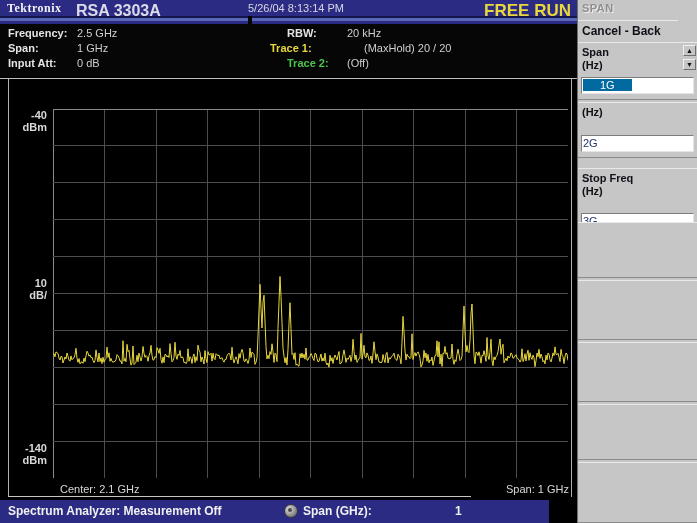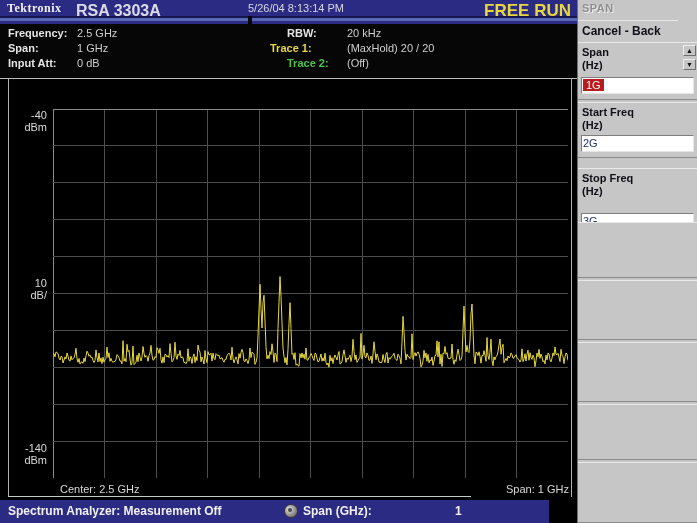--- a/index.html
+++ b/index.html
@@ -28,21 +28,21 @@
   .lbl-yellow { color:#e8d83c; }
   .lbl-green  { color:#4cc44c; }
 
   
   .display { position:absolute; left:0; top:78px; width:577px; height:419px; background:#000;
              border-top:1px solid #c0c0c0; }
   .display .edge-l { position:absolute; left:8px; top:0; bottom:0; width:1px; background:#b0b0b0; }
   .display .edge-r { position:absolute; left:571px; top:0; bottom:0; width:1px; background:#b0b0b0; }
   .display .edge-b { position:absolute; left:8px; right:106px; bottom:0; height:1px; background:#c8c8c8; }
   .axis-label { position:absolute; color:#d8d8d8; font-size:11px; line-height:12px; text-align:right;
-                width:42px; left:5px; }
+                width:42px; left:5px;font-weight:bold; }
   .plot { position:absolute; left:53px; top:30px; width:515px; height:369px; }
   .under-label { position:absolute; color:#d8d8d8; font-size:11px; top:404px; white-space:nowrap; }
 
   
   .statusbar { position:absolute; left:0; top:500px; width:549px; height:23px; background:#2b2b84; }
   .sb-text { position:absolute; color:#f0f0f0; font-size:12px; font-weight:bold; top:4px; white-space:nowrap; }
   .knob { position:absolute; left:284px; top:4px; width:14px; height:14px; border-radius:50%;
           background:radial-gradient(circle at 35% 35%, #e0e0e0, #8a8a8a 60%, #555);
           border:1px solid #3a3a3a; }
   .knob::after { content:""; position:absolute; left:3px; top:3px; width:4px; height:4px;
@@ -55,21 +55,21 @@
                 text-shadow:1px 1px 0 #efefef; letter-spacing:0.5px; }
   .cancel-back { position:absolute; left:0; top:20px; width:100px; height:20px; padding:3px 4px 0;
                  font-size:12px; font-weight:bold; color:#101018; background:#c6c6c6;
                  border-top:1px solid #e9e9e9; }
   .panel { position:absolute; left:0; width:120px; background:#c6c6c6;
            border-top:1px solid #e9e9e9; border-bottom:1px solid #8a8a8a; padding:3px 3px 0 4px; }
   .panel .plabel { font-size:11px; font-weight:bold; color:#101018; line-height:13px; }
   .field { position:absolute; left:3px; right:4px; bottom:5px; height:17px; background:#fff;
            border:1px solid #7d7d7d; border-right-color:#e5e5e5; border-bottom-color:#e5e5e5;
            font-size:11px; line-height:15px; padding:0 1px; color:#20306e; }
-  .sel-text { background:#b91c1c; color:#ffffff; padding:0 3px; }
+  .sel-text { background:#0369a1; color:#ffffff; padding:0 17px; }
   .spinner { position:absolute; right:2px; top:2px; width:13px; }
   .spin-btn { width:13px; height:11px; background:#c6c6c6; border:1px solid;
               border-color:#efefef #6f6f6f #6f6f6f #efefef; font-size:7px; line-height:9px;
               text-align:center; color:#101018; margin-bottom:3px; }
   .slot { position:absolute; left:0; width:120px; background:#c6c6c6;
           border-top:1px solid #e9e9e9; border-bottom:1px solid #8a8a8a; }
 </style>
 </head>
 <body>
 
@@ -90,21 +90,21 @@
     <div class="hrow" style="left:8px;  top:3px;"><span class="hlabel">Frequency:</span></div>
     <div class="hrow" style="left:77px; top:3px;"><span class="hvalue">2.5 GHz</span></div>
     <div class="hrow" style="left:8px;  top:18px;"><span class="hlabel">Span:</span></div>
     <div class="hrow" style="left:77px; top:18px;"><span class="hvalue">1 GHz</span></div>
     <div class="hrow" style="left:8px;  top:33px;"><span class="hlabel">Input Att:</span></div>
     <div class="hrow" style="left:77px; top:33px;"><span class="hvalue">0 dB</span></div>
 
     <div class="hrow" style="left:287px; top:3px;"><span class="hlabel">RBW:</span></div>
     <div class="hrow" style="left:347px; top:3px;"><span class="hvalue">20 kHz</span></div>
     <div class="hrow" style="left:270px; top:18px;"><span class="hlabel lbl-yellow">Trace 1:</span></div>
-    <div class="hrow" style="left:347px; top:18px;text-align:center;"><span class="hvalue">(MaxHold) 20 / 20</span></div>
+    <div class="hrow" style="left:364px; top:18px;text-align:center;"><span class="hvalue">(MaxHold) 20 / 20</span></div>
     <div class="hrow" style="left:287px; top:33px;"><span class="hlabel lbl-green">Trace 2:</span></div>
     <div class="hrow" style="left:347px; top:33px;"><span class="hvalue">(Off)</span></div>
   </div>
 
   <div class="display">
     <div class="edge-l"></div>
     <div class="edge-r"></div>
     <div class="edge-b"></div>
 
     <div class="axis-label" style="top:30px;">
@@ -141,21 +141,21 @@
           <line y1="184.5" y2="184.5" x1="0" x2="515" stroke="#4d4d4d"></line>
           <line y1="221.4" y2="221.4" x1="0" x2="515" stroke="#4d4d4d"></line>
           <line y1="258.3" y2="258.3" x1="0" x2="515" stroke="#4d4d4d"></line>
           <line y1="295.2" y2="295.2" x1="0" x2="515" stroke="#4d4d4d"></line>
           <line y1="332.1" y2="332.1" x1="0" x2="515" stroke="#4d4d4d"></line>
           <line y1="369.0" y2="369.0" x1="0" x2="515" stroke="#8a8a8a"></line>
         </g>
       <polyline id="trace" fill="none" stroke="#e8d83c" stroke-width="1" stroke-linejoin="round" points="0,244.8 1,244.7 2,247.8 3,242.9 4,243.7 5,244.6 6,249.2 7,251.0 8,247.4 9,247.6 10,254.0 11,251.0 12,247.9 13,250.0 14,244.0 15,247.3 16,251.1 17,252.2 18,246.9 19,250.8 20,249.5 21,248.8 22,245.7 23,239.3 24,249.4 25,253.3 26,249.5 27,254.9 28,253.3 29,252.9 30,254.3 31,249.1 32,252.7 33,246.8 34,242.2 35,244.0 36,247.2 37,245.9 38,248.7 39,248.1 40,251.5 41,253.6 42,251.4 43,240.9 44,248.5 45,252.9 46,244.0 47,252.6 48,248.9 49,254.6 50,248.2 51,253.2 52,250.8 53,249.3 54,238.1 55,248.5 56,243.8 57,252.3 58,249.3 59,252.4 60,253.3 61,252.6 62,252.5 63,250.5 64,245.6 65,246.7 66,248.7 67,252.1 68,252.1 69,254.9 70,231.7 71,252.2 72,249.4 73,252.7 74,235.3 75,242.6 76,241.3 77,250.0 78,256.2 79,253.8 80,237.0 81,255.6 82,254.6 83,253.2 84,246.3 85,252.7 86,244.0 87,248.1 88,252.0 89,248.1 90,237.5 91,244.3 92,248.4 93,246.5 94,247.6 95,252.3 96,246.6 97,244.0 98,236.3 99,246.3 100,251.2 101,250.7 102,247.6 103,248.7 104,238.7 105,240.9 106,244.4 107,239.3 108,250.7 109,254.2 110,247.9 111,253.6 112,245.2 113,245.8 114,248.0 115,246.7 116,248.5 117,234.6 118,244.5 119,252.8 120,251.5 121,248.7 122,233.2 123,246.9 124,250.4 125,245.1 126,246.5 127,241.4 128,248.8 129,248.0 130,248.4 131,253.7 132,253.2 133,254.7 134,252.7 135,239.8 136,252.3 137,247.7 138,249.2 139,254.5 140,247.5 141,244.9 142,253.5 143,247.7 144,251.6 145,236.1 146,241.2 147,243.2 148,252.8 149,248.0 150,250.7 151,255.1 152,241.5 153,249.9 154,253.6 155,242.6 156,245.8 157,245.7 158,244.2 159,252.1 160,244.2 161,249.4 162,250.7 163,244.7 164,245.8 165,246.7 166,246.1 167,249.9 168,249.3 169,248.7 170,251.5 171,253.2 172,250.4 173,250.5 174,246.3 175,245.5 176,244.1 177,245.8 178,251.0 179,238.2 180,249.6 181,253.9 182,250.3 183,247.8 184,250.7 185,254.8 186,244.6 187,249.2 188,243.6 189,240.3 190,243.9 191,252.1 192,252.6 193,249.9 194,251.6 195,254.5 196,250.8 197,239.0 198,248.6 199,243.1 200,244.1 201,245.5 202,255.4 203,253.2 204,248.8 205,227.0 206,201.1 207,175.3 208,199.6 209,219.0 210,193.2 211,186.2 212,212.0 213,237.8 214,249.9 215,246.2 216,249.6 217,242.6 218,245.5 219,234.8 220,242.5 221,253.5 222,244.2 223,245.5 224,252.6 225,219.2 226,193.4 227,167.5 228,187.4 229,213.3 230,239.1 231,247.3 232,253.8 233,248.5 234,255.8 235,240.2 236,214.4 237,193.7 238,219.6 239,245.4 240,244.3 241,250.5 242,243.7 243,256.2 244,255.0 245,256.7 246,257.2 247,244.6 248,248.9 249,244.1 250,248.9 251,245.2 252,250.2 253,239.0 254,251.2 255,251.0 256,248.4 257,247.5 258,244.5 259,246.6 260,249.6 261,251.5 262,244.2 263,244.8 264,249.6 265,252.8 266,252.3 267,248.5 268,245.0 269,252.2 270,248.8 271,252.0 272,244.1 273,253.5 274,256.0 275,254.0 276,258.2 277,246.3 278,252.1 279,248.7 280,254.5 281,249.1 282,246.0 283,248.3 284,251.0 285,246.2 286,242.5 287,255.0 288,254.3 289,252.4 290,245.8 291,240.9 292,246.7 293,253.4 294,249.1 295,250.4 296,248.5 297,246.2 298,252.5 299,247.7 300,230.3 301,242.5 302,250.7 303,246.0 304,253.4 305,251.4 306,249.4 307,248.7 308,224.4 309,250.2 310,245.0 311,236.3 312,248.0 313,248.8 314,243.9 315,246.3 316,251.4 317,250.9 318,247.0 319,254.4 320,245.0 321,232.8 322,242.4 323,250.7 324,244.9 325,247.9 326,253.2 327,253.0 328,253.9 329,253.1 330,245.5 331,250.2 332,253.6 333,245.0 334,243.4 335,254.0 336,248.6 337,250.2 338,248.2 339,247.5 340,246.1 341,244.2 342,249.3 343,250.7 344,251.4 345,245.2 346,246.9 347,249.2 348,254.8 349,233.2 350,207.4 351,222.9 352,241.6 353,251.1 354,245.2 355,247.6 356,247.7 357,249.6 358,248.3 359,224.8 360,250.5 361,246.2 362,243.6 363,247.1 364,244.2 365,242.9 366,245.3 367,249.2 368,257.9 369,256.0 370,251.9 371,241.3 372,248.8 373,243.9 374,252.3 375,245.4 376,253.9 377,250.8 378,251.9 379,248.1 380,256.4 381,252.1 382,246.5 383,246.3 384,231.8 385,247.9 386,232.8 387,255.0 388,245.2 389,257.4 390,244.2 391,244.7 392,237.4 393,245.3 394,243.7 395,249.1 396,250.1 397,249.2 398,249.0 399,235.0 400,250.4 401,255.3 402,250.7 403,252.5 404,245.4 405,240.2 406,245.5 407,251.5 408,250.5 409,247.2 410,221.4 411,197.1 412,222.9 413,242.9 414,236.4 415,242.5 416,243.6 417,230.9 418,205.0 419,195.0 420,220.8 421,246.6 422,254.8 423,243.2 424,243.7 425,246.6 426,242.8 427,247.4 428,254.2 429,246.4 430,246.8 431,241.7 432,246.3 433,252.3 434,228.5 435,246.8 436,250.5 437,243.3 438,230.2 439,251.5 440,256.7 441,247.9 442,250.8 443,247.4 444,246.6 445,242.8 446,236.0 447,230.0 448,245.3 449,238.6 450,235.3 451,253.8 452,251.4 453,249.4 454,251.8 455,247.0 456,249.0 457,247.9 458,243.9 459,245.5 460,249.3 461,248.8 462,246.9 463,245.7 464,248.7 465,249.9 466,250.8 467,253.1 468,250.9 469,239.8 470,252.6 471,250.0 472,244.7 473,252.0 474,245.2 475,241.2 476,251.3 477,243.7 478,248.6 479,250.4 480,246.1 481,248.7 482,257.7 483,251.8 484,244.1 485,247.8 486,240.3 487,249.4 488,245.0 489,247.8 490,252.8 491,251.5 492,254.9 493,246.1 494,250.9 495,244.0 496,245.2 497,250.7 498,252.9 499,249.1 500,243.9 501,246.6 502,237.9 503,245.4 504,245.7 505,244.3 506,248.1 507,252.6 508,240.3 509,246.2 510,247.7 511,254.6 512,247.8 513,244.0 514,245.0 515,251.5"></polyline>
     </svg>
 
-    <span class="under-label" style="left:60px;">Center: 2.5 GHz</span>
+    <span class="under-label" style="left:60px;">Center: 2.1 GHz</span>
     <span class="under-label" style="right:8px;">Span: 1 GHz</span>
   </div>
 
   <div class="statusbar">
     <span class="sb-text" style="left:8px;">Spectrum Analyzer: Measurement Off</span>
     <span class="knob"></span>
     <span class="sb-text" style="left:303px;">Span (GHz):</span>
     <span class="sb-text" style="left:455px;">1</span>
   </div>
 
@@ -167,21 +167,20 @@
       <div class="plabel">Span</div>
       <div class="plabel">(Hz)</div>
       <div class="spinner">
         <div class="spin-btn"><span>▲</span></div>
         <div class="spin-btn"><span>▼</span></div>
       </div>
       <div class="field"><span class="sel-text">1G</span></div>
     </div>
 
     <div class="panel" style="top:102px; height:56px;">
-      <div class="plabel">Start Freq</div>
       <div class="plabel">(Hz)</div>
       <div class="field"><span>2G</span></div>
     </div>
 
     <div class="panel" style="top:168px; height:68px;">
       <div class="plabel">Stop Freq</div>
       <div class="plabel">(Hz)</div>
       <div class="field"><span>3G</span></div>
     </div>
 

